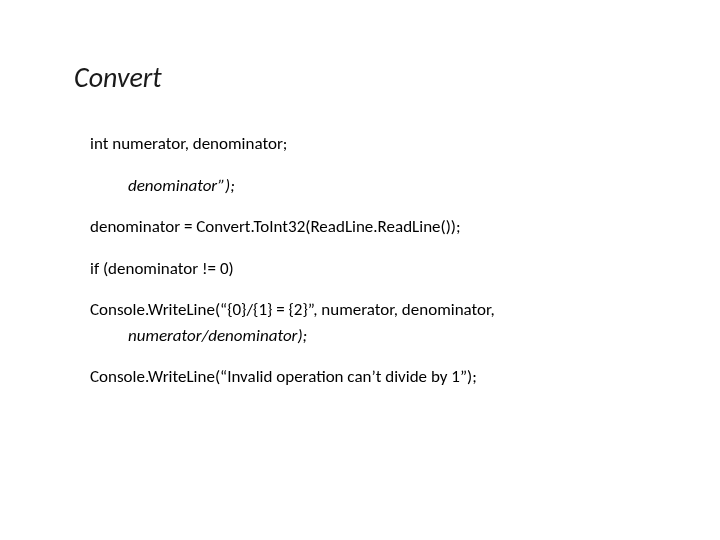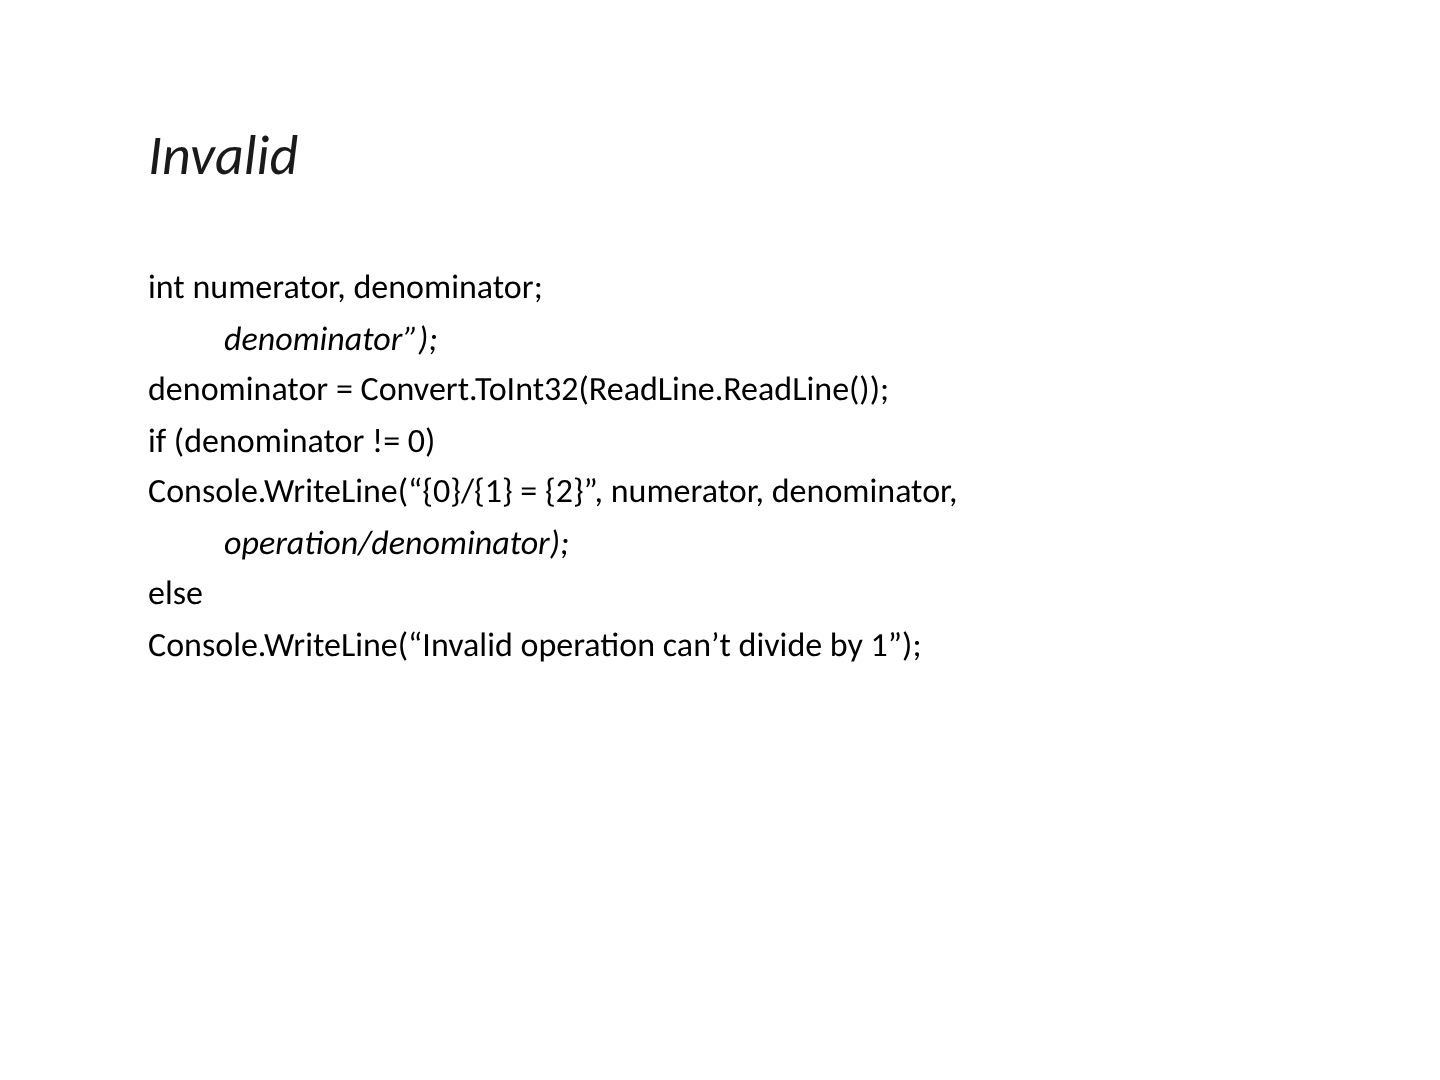--- a/index.html
+++ b/index.html
@@ -21,40 +21,39 @@
       font-weight: normal;
       color: #1a1a1a;
       margin-bottom: 36px;
     }
     .code-block {
       font-size: 17px;
       line-height: 1.5;
       color: #000000;
     }
     .code-line {
-      margin: 0;
+      margin: 16px;
       padding: 0;
     }
     .indent {
       padding-left: 38px;
       display: block;
       font-style: italic;
     }
   </style>
 </head>
 <body>
 
-<h1 class="title">Invalid</h1>
+<h1 class="title">Convert</h1>
 
 <div class="code-block">
   <div class="code-line">int numerator, denominator;</div>
   <div class="code-line">
     <span class="indent">denominator”);</span>
   </div>
   <div class="code-line">denominator = Convert.ToInt32(ReadLine.ReadLine());</div>
   <div class="code-line">if (denominator != 0)</div>
   <div class="code-line">
     <span>Console.WriteLine(“{0}/{1} = {2}”, numerator, denominator,</span>
-    <span class="indent">operation/denominator);</span>
+    <span class="indent">numerator/denominator);</span>
   </div>
-  <div class="code-line">else</div>
   <div class="code-line">Console.WriteLine(“Invalid operation can’t divide by 1”);</div>
 </div>
 
 </body></html>

